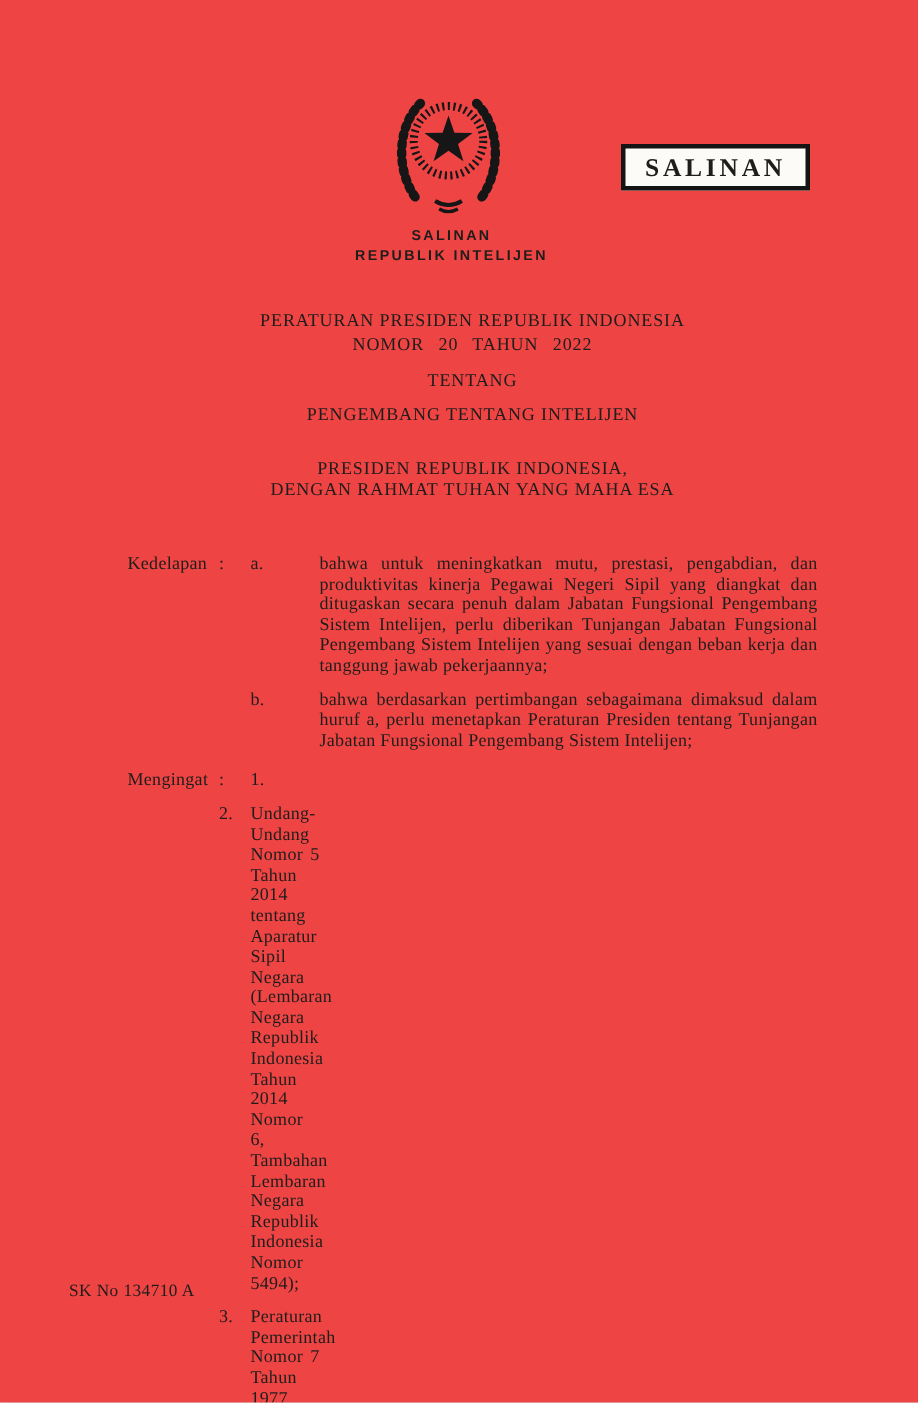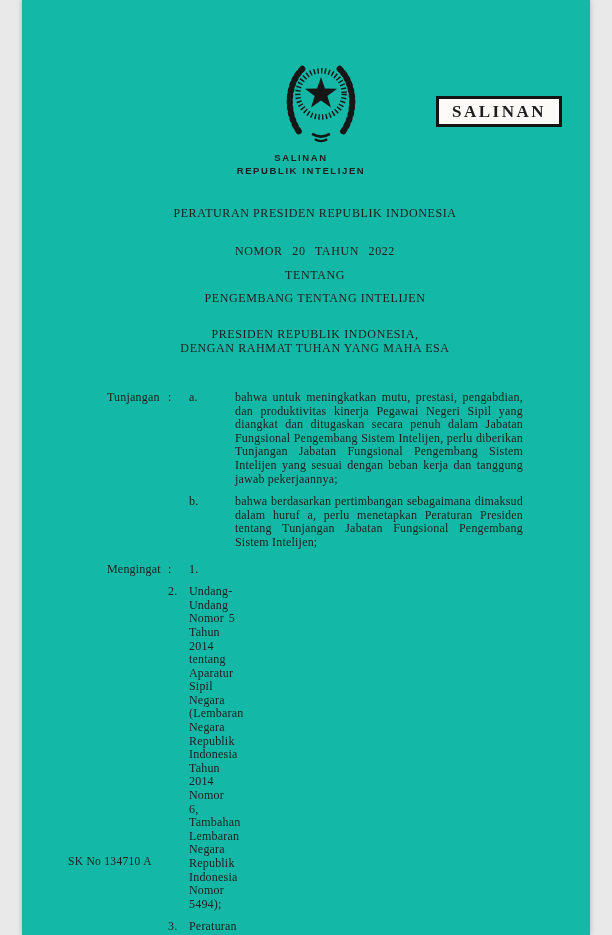--- a/index.html
+++ b/index.html
@@ -1,21 +1,21 @@
 <!DOCTYPE html>
 <html><head>
 <meta charset="utf-8">
 <style>
   * { margin:0; padding:0; box-sizing:border-box; }
   html, body { background:#e9e9e9; }
   .page {
     position:relative;
-    width:568px; height:935px;
+    width:612px; height:935px;
     margin:0 auto;
-    background:#14b8a6;
+    background:#ef4444;
     color:#1d1d1b;
     font-family:"Liberation Serif", serif;
     overflow:hidden;
     box-shadow:0 0 5px rgba(0,0,0,.25);
   }
 
   
   .seal { position:absolute; left:250px; top:54px; width:98px; height:94px; }
   .seal svg { width:100%; height:100%; display:block; }
 
@@ -36,21 +36,21 @@
 
   
   .content {
     position:absolute; inset:0;
     padding:206px 67px 0 85px;
     font-size:12px; line-height:13.6px; letter-spacing:0.2px;
   }
 
   .title-block { text-align:center; }
   .tl { font-size:12px; line-height:14px; letter-spacing:0.6px; }
-  .t1 { margin-bottom:24px; }
+  .t1 { margin-bottom:2px; }
   .t2 { margin-bottom:10px; word-spacing:6px; }
   .t3 { margin-bottom:9px; }
   .t4 { margin-bottom:8px; }
   .t5 { margin-bottom:22px; }
   .t6 { margin-bottom:23px; }
   .t7 { margin-bottom:0; }
 
   .clause {
     display:grid;
     grid-template-columns:61px 21px 46px 1fr;
@@ -103,21 +103,21 @@
     <div class="title-block">
       <div class="tl t1">PERATURAN PRESIDEN REPUBLIK INDONESIA</div>
       <div class="tl t2">NOMOR 20 TAHUN 2022</div>
       <div class="tl t3">TENTANG</div>
       <div class="tl t5">PENGEMBANG TENTANG INTELIJEN</div>
       <div class="tl t7">PRESIDEN REPUBLIK INDONESIA,</div>
       <div class="tl t6">DENGAN RAHMAT TUHAN YANG MAHA ESA</div>
     </div>
 
     <section class="clause menimbang">
-      <span class="c-label">Tunjangan</span>
+      <span class="c-label">Kedelapan</span>
       <span class="c-colon">:</span>
       <span class="c-marker">a.</span>
       <p class="c-text">bahwa untuk meningkatkan mutu, prestasi, pengabdian, dan produktivitas kinerja Pegawai Negeri Sipil yang diangkat dan ditugaskan secara penuh dalam Jabatan Fungsional Pengembang Sistem Intelijen, perlu diberikan Tunjangan Jabatan Fungsional Pengembang Sistem Intelijen yang sesuai dengan beban kerja dan tanggung jawab pekerjaannya;</p>
 
       <span class="c-label" aria-hidden="true"></span>
       <span class="c-colon" aria-hidden="true"></span>
       <span class="c-marker">b.</span>
       <p class="c-text">bahwa berdasarkan pertimbangan sebagaimana dimaksud dalam huruf a, perlu menetapkan Peraturan Presiden tentang Tunjangan Jabatan Fungsional Pengembang Sistem Intelijen;</p>
     </section>
 

